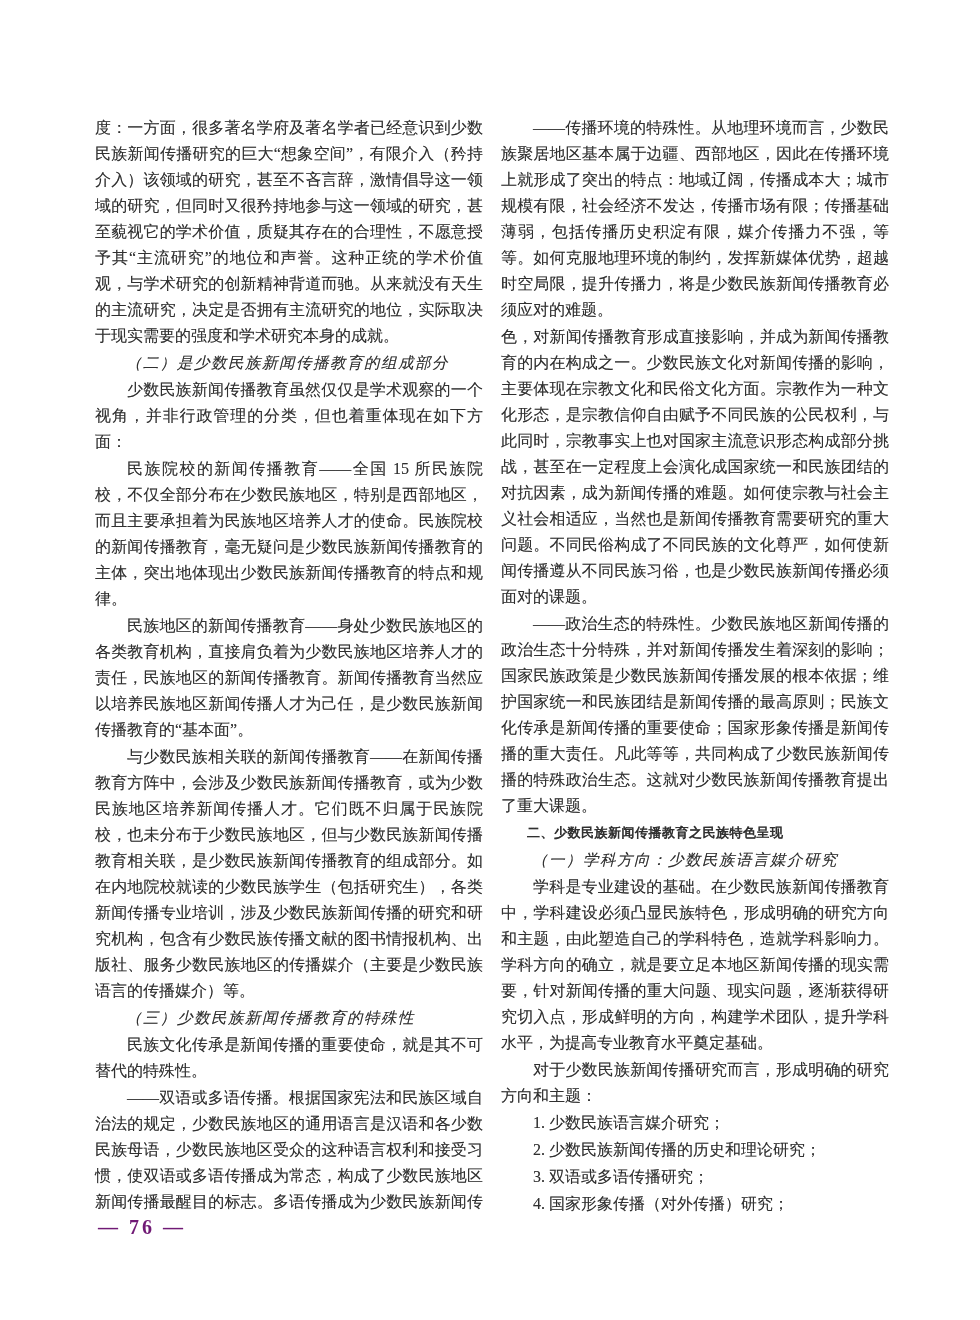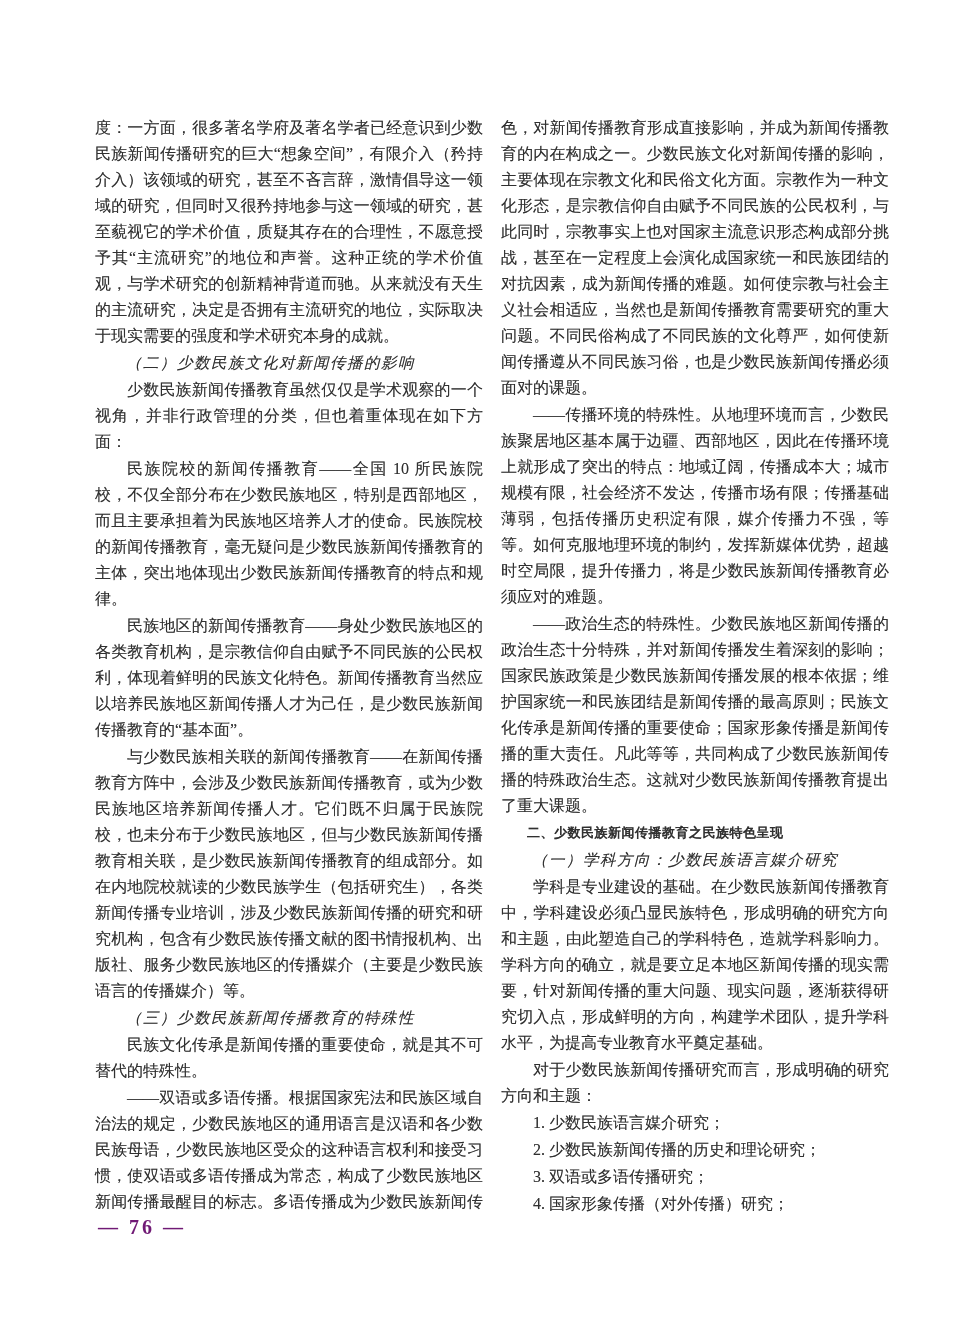--- a/index.html
+++ b/index.html
@@ -58,32 +58,32 @@
     color: #701a75;
     font-family: "Liberation Serif", "DejaVu Serif", serif;
   }
 </style>
 </head>
 <body>
 
 <div class="page">
   <div class="column column-left">
       <p class="para s-cont">度：一方面，很多著名学府及著名学者已经意识到少数民族新闻传播研究的巨大“想象空间”，有限介入（矜持介入）该领域的研究，甚至不吝言辞，激情倡导这一领域的研究，但同时又很矜持地参与这一领域的研究，甚至藐视它的学术价值，质疑其存在的合理性，不愿意授予其“主流研究”的地位和声誉。这种正统的学术价值观，与学术研究的创新精神背道而驰。从来就没有天生的主流研究，决定是否拥有主流研究的地位，实际取决于现实需要的强度和学术研究本身的成就。</p>
-      <p class="para s-kai">（二）少数民族文化对新闻传播的影响</p>
+      <p class="para s-kai">（二）是少数民族新闻传播教育的组成部分</p>
       <p class="para s-body">少数民族新闻传播教育虽然仅仅是学术观察的一个视角，并非行政管理的分类，但也着重体现在如下方面：</p>
-      <p class="para s-body">民族院校的新闻传播教育——全国 10 所民族院校，不仅全部分布在少数民族地区，特别是西部地区，而且主要承担着为民族地区培养人才的使命。民族院校的新闻传播教育，毫无疑问是少数民族新闻传播教育的主体，突出地体现出少数民族新闻传播教育的特点和规律。</p>
-      <p class="para s-body">民族地区的新闻传播教育——身处少数民族地区的各类教育机构，是宗教信仰自由赋予不同民族的公民权利，体现着鲜明的民族文化特色。新闻传播教育当然应以培养民族地区新闻传播人才为己任，是少数民族新闻传播教育的“基本面”。</p>
+      <p class="para s-body">民族院校的新闻传播教育——全国 15 所民族院校，不仅全部分布在少数民族地区，特别是西部地区，而且主要承担着为民族地区培养人才的使命。民族院校的新闻传播教育，毫无疑问是少数民族新闻传播教育的主体，突出地体现出少数民族新闻传播教育的特点和规律。</p>
+      <p class="para s-body">民族地区的新闻传播教育——身处少数民族地区的各类教育机构，直接肩负着为少数民族地区培养人才的责任，民族地区的新闻传播教育。新闻传播教育当然应以培养民族地区新闻传播人才为己任，是少数民族新闻传播教育的“基本面”。</p>
       <p class="para s-body">与少数民族相关联的新闻传播教育——在新闻传播教育方阵中，会涉及少数民族新闻传播教育，或为少数民族地区培养新闻传播人才。它们既不归属于民族院校，也未分布于少数民族地区，但与少数民族新闻传播教育相关联，是少数民族新闻传播教育的组成部分。如在内地院校就读的少数民族学生（包括研究生），各类新闻传播专业培训，涉及少数民族新闻传播的研究和研究机构，包含有少数民族传播文献的图书情报机构、出版社、服务少数民族地区的传播媒介（主要是少数民族语言的传播媒介）等。</p>
       <p class="para s-kai">（三）少数民族新闻传播教育的特殊性</p>
       <p class="para s-body">民族文化传承是新闻传播的重要使命，就是其不可替代的特殊性。</p>
       <p class="para s-body">——双语或多语传播。根据国家宪法和民族区域自治法的规定，少数民族地区的通用语言是汉语和各少数民族母语，少数民族地区受众的这种语言权利和接受习惯，使双语或多语传播成为常态，构成了少数民族地区新闻传播最醒目的标志。多语传播成为少数民族新闻传播教育首先必须面对和解决的重大课题。</p>
     </div>
   <div class="column column-right">
+      <p class="para s-body">——传播环境的特殊性。从地理环境而言，少数民族聚居地区基本属于边疆、西部地区，因此在传播环境上就形成了突出的特点：地域辽阔，传播成本大；城市规模有限，社会经济不发达，传播市场有限；传播基础薄弱，包括传播历史积淀有限，媒介传播力不强，等等。如何克服地理环境的制约，发挥新媒体优势，超越时空局限，提升传播力，将是少数民族新闻传播教育必须应对的难题。</p>
       <p class="para s-cont">色，对新闻传播教育形成直接影响，并成为新闻传播教育的内在构成之一。少数民族文化对新闻传播的影响，主要体现在宗教文化和民俗文化方面。宗教作为一种文化形态，是宗教信仰自由赋予不同民族的公民权利，与此同时，宗教事实上也对国家主流意识形态构成部分挑战，甚至在一定程度上会演化成国家统一和民族团结的对抗因素，成为新闻传播的难题。如何使宗教与社会主义社会相适应，当然也是新闻传播教育需要研究的重大问题。不同民俗构成了不同民族的文化尊严，如何使新闻传播遵从不同民族习俗，也是少数民族新闻传播必须面对的课题。</p>
-      <p class="para s-body">——传播环境的特殊性。从地理环境而言，少数民族聚居地区基本属于边疆、西部地区，因此在传播环境上就形成了突出的特点：地域辽阔，传播成本大；城市规模有限，社会经济不发达，传播市场有限；传播基础薄弱，包括传播历史积淀有限，媒介传播力不强，等等。如何克服地理环境的制约，发挥新媒体优势，超越时空局限，提升传播力，将是少数民族新闻传播教育必须应对的难题。</p>
       <p class="para s-body">——政治生态的特殊性。少数民族地区新闻传播的政治生态十分特殊，并对新闻传播发生着深刻的影响；国家民族政策是少数民族新闻传播发展的根本依据；维护国家统一和民族团结是新闻传播的最高原则；民族文化传承是新闻传播的重要使命；国家形象传播是新闻传播的重大责任。凡此等等，共同构成了少数民族新闻传播的特殊政治生态。这就对少数民族新闻传播教育提出了重大课题。</p>
       <p class="para s-bold">二、少数民族新闻传播教育之民族特色呈现</p>
       <p class="para s-kai">（一）学科方向：少数民族语言媒介研究</p>
       <p class="para s-body">学科是专业建设的基础。在少数民族新闻传播教育中，学科建设必须凸显民族特色，形成明确的研究方向和主题，由此塑造自己的学科特色，造就学科影响力。学科方向的确立，就是要立足本地区新闻传播的现实需要，针对新闻传播的重大问题、现实问题，逐渐获得研究切入点，形成鲜明的方向，构建学术团队，提升学科水平，为提高专业教育水平奠定基础。</p>
       <p class="para s-body">对于少数民族新闻传播研究而言，形成明确的研究方向和主题：</p>
       <p class="para s-list">1. 少数民族语言媒介研究；</p>
       <p class="para s-list">2. 少数民族新闻传播的历史和理论研究；</p>
       <p class="para s-list">3. 双语或多语传播研究；</p>
       <p class="para s-list">4. 国家形象传播（对外传播）研究；</p>
       <p class="para s-list">5. 少数民族文化传播研究；</p>

